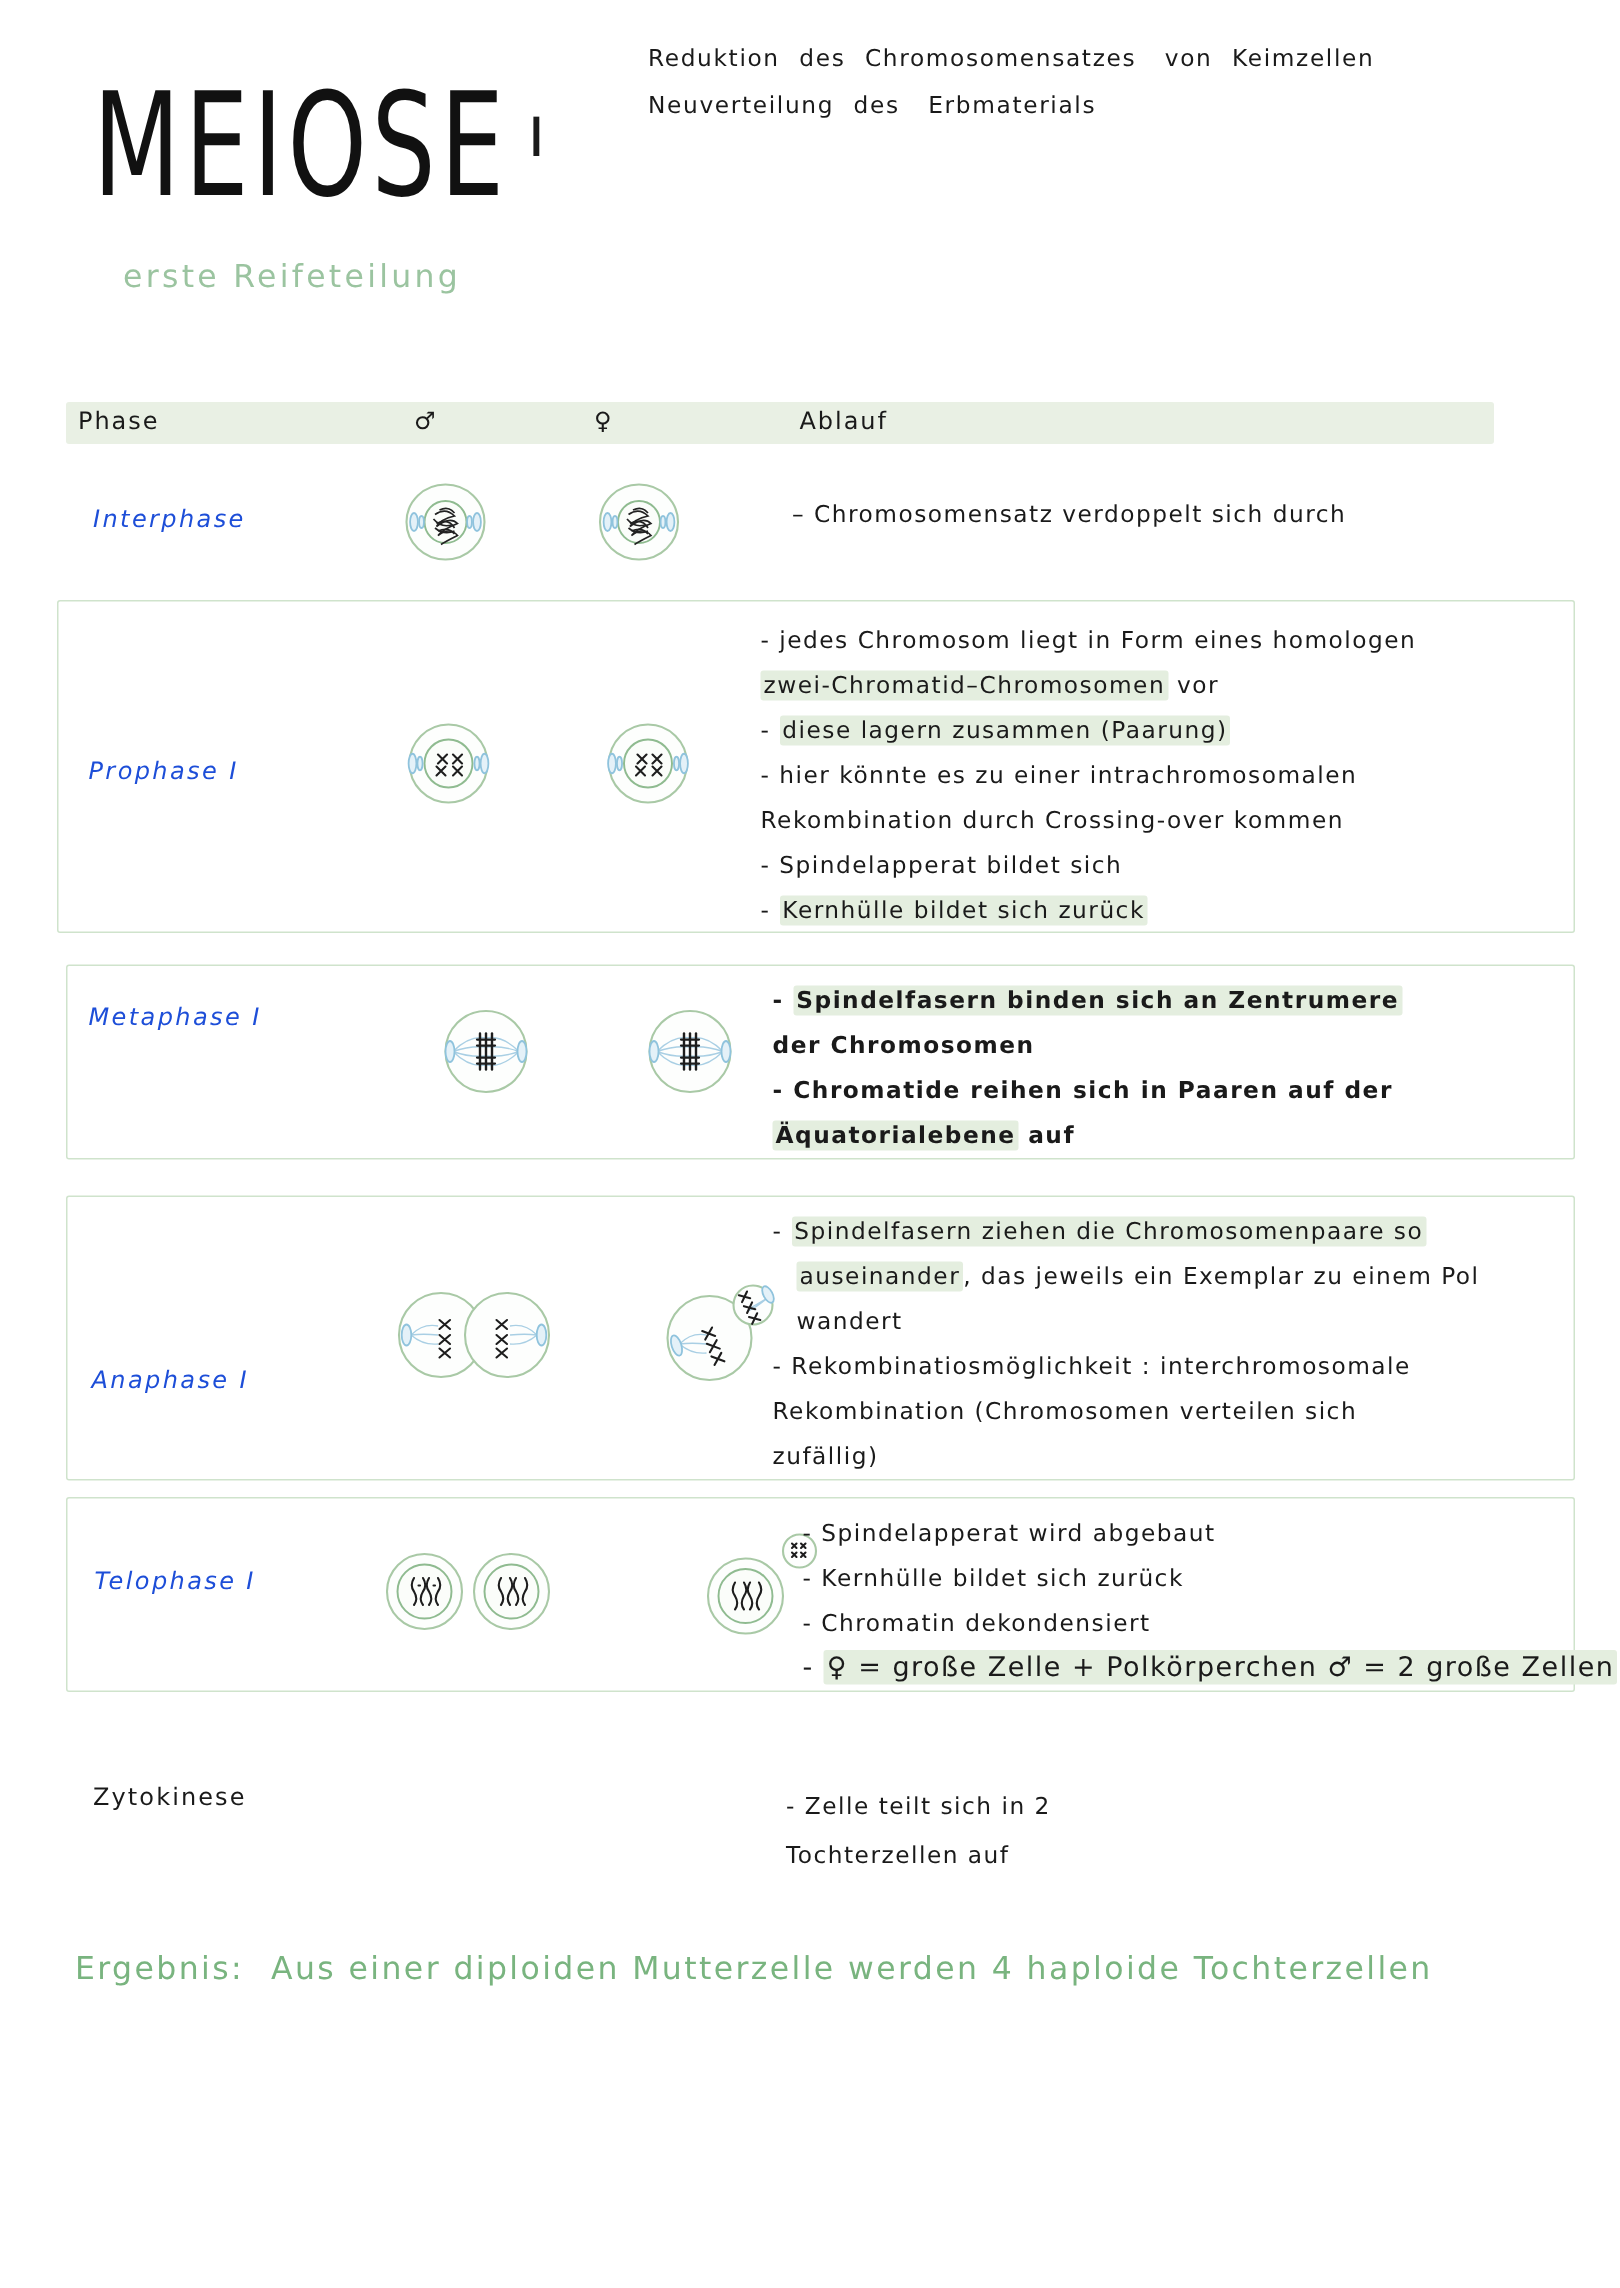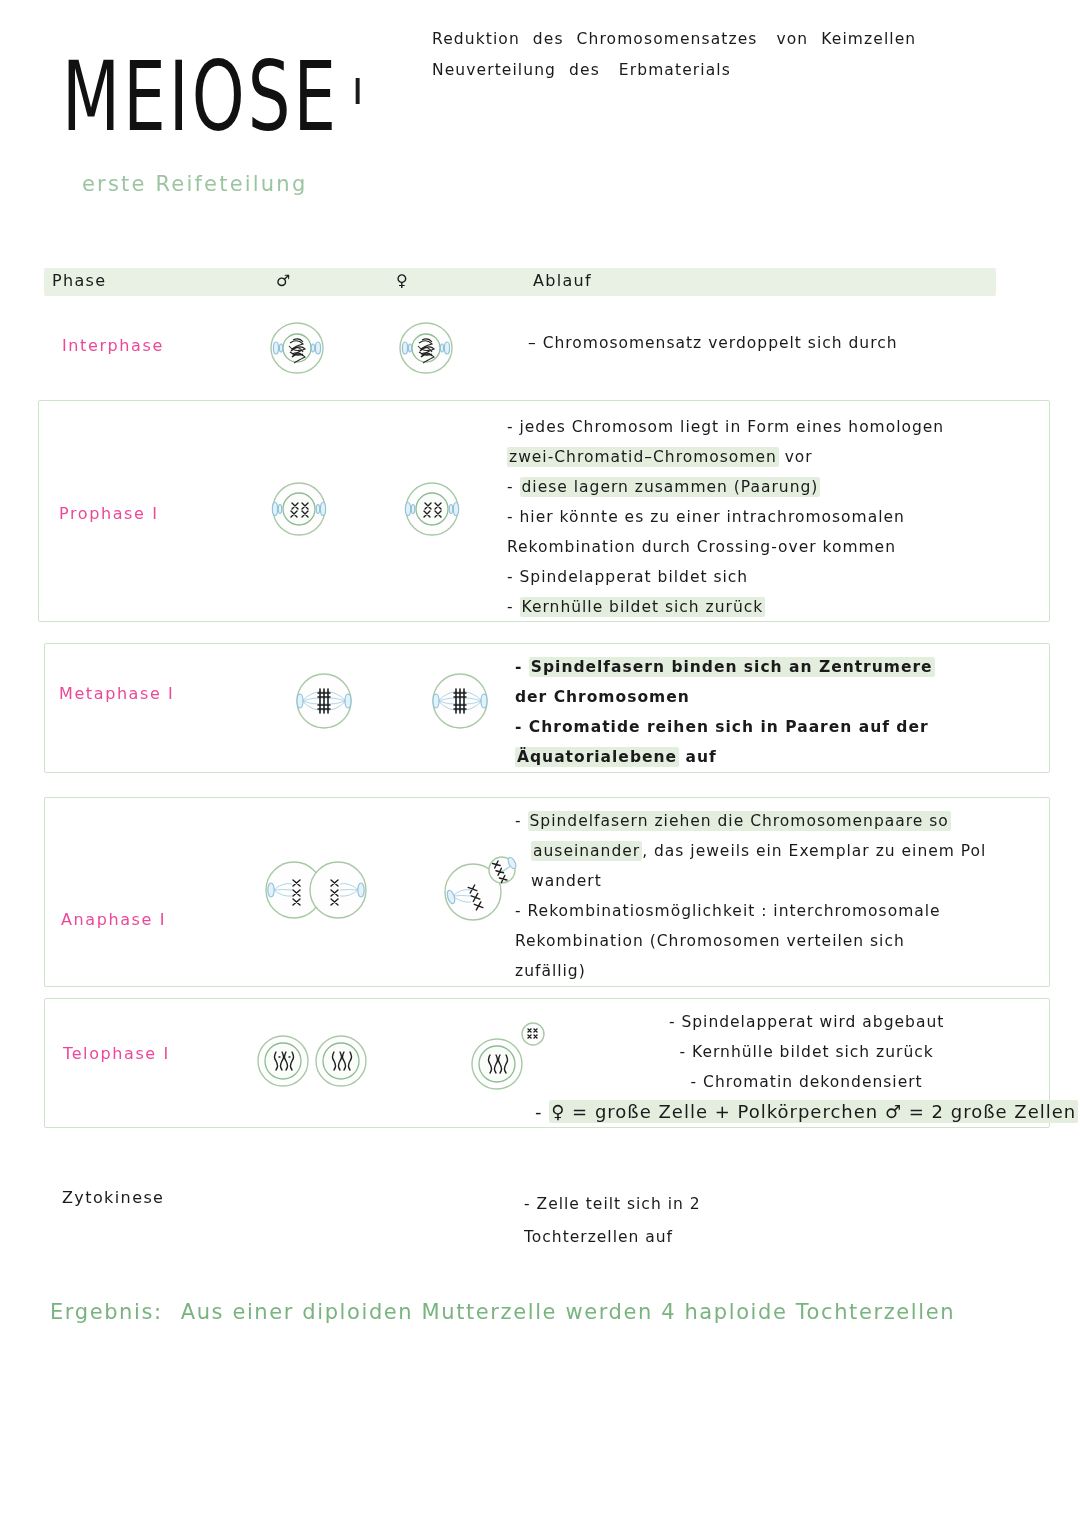--- a/index.html
+++ b/index.html
@@ -89,22 +89,23 @@
     position: absolute;
     border: 1px solid #cfe3cc;
     border-radius: 2px;
     box-sizing: border-box;
   }
   .row-plain { position: absolute; }
   .phase-label {
     position: absolute;
     font-size: 16px;
     letter-spacing: 1.6px;
-    color: #ec4899;
+    color: #1d4ed8;
     white-space: nowrap;
+    font-style: italic;
   }
   .ablauf {
     position: absolute;
     font-size: 15.5px;
     letter-spacing: 1.0px;
     line-height: 30px;
     color: #1a1a1a;
   }
   .ablauf .li {
     display: block;
@@ -254,21 +255,21 @@
     <span class="li"><span>  </span><span class="hl">zwei-Chromatid–Chromosomen</span><span>  vor</span></span>
     <span class="li"><span>-  </span><span class="hl">diese  lagern  zusammen  (Paarung)</span></span>
     <span class="li"><span>-   </span><span>hier  könnte  es  zu  einer  intrachromosomalen</span></span>
     <span class="li"><span>   </span><span>Rekombination  durch  Crossing-over  kommen</span></span>
     <span class="li"><span>-   </span><span>Spindelapperat  bildet  sich</span></span>
     <span class="li"><span>-    </span><span class="hl">Kernhülle  bildet  sich   zurück</span></span>
   </div>
 </div>
 
 <div class="section" style="left:44px; top:643px; width:1006px; height:130px;">
-  <div class="phase-label" style="left:14px; top:40px;text-align:right;">Metaphase  I</div>
+  <div class="phase-label" style="left:14px; top:24px;text-align:right;">Metaphase  I</div>
 
   <div class="cellwrap" style="left:240px; top:22px;">
     <svg width="78" height="70" viewBox="0 0 78 70">
       <circle class="memb" cx="39" cy="35" r="27"></circle>
       <g class="fiber">
         <path d="M17 35 q11 -11 22 -9 M17 35 q11 -4 22 -3 M17 35 q11 4 22 3 M17 35 q11 11 22 9"></path>
         <path d="M61 35 q-11 -11 -22 -9 M61 35 q-11 -4 -22 -3 M61 35 q-11 4 -22 3 M61 35 q-11 11 -22 9"></path>
       </g>
       <g class="chrom">
         <path d="M35 23 v24 M35 23 v24" stroke-width="1.6"></path>
@@ -398,21 +399,21 @@
       <circle class="memb" cx="70" cy="17" r="11"></circle>
       <g class="chrom-thin" stroke-width="0.9">
         <path d="M65 12 l3 3 M68 12 l-3 3"></path>
         <path d="M71 12 l3 3 M74 12 l-3 3"></path>
         <path d="M65 18 l3 3 M68 18 l-3 3"></path>
         <path d="M71 18 l3 3 M74 18 l-3 3"></path>
       </g>
     </svg>
   </div>
 
-  <div class="ablauf" style="left:490px; top:8px;text-align:center;">
+  <div class="ablauf" style="left:490px; top:8px;">
     <span class="li"><span>-   </span><span>Spindelapperat  wird   abgebaut</span></span>
     <span class="li"><span>-   </span><span>Kernhülle  bildet  sich  zurück</span></span>
     <span class="li"><span>-   </span><span>Chromatin  dekondensiert</span></span>
     <span class="li" style="font-size:18px;"><span>-   </span><span class="hl">♀ = große  Zelle + Polkörperchen   ♂ = 2  große  Zellen</span></span>
   </div>
 </div>
 
 <div id="zyto-label">Zytokinese</div>
 <div id="zyto-text" class="ablauf">
   <span class="li"><span>-  </span><span>Zelle  teilt  sich in  2</span></span>

